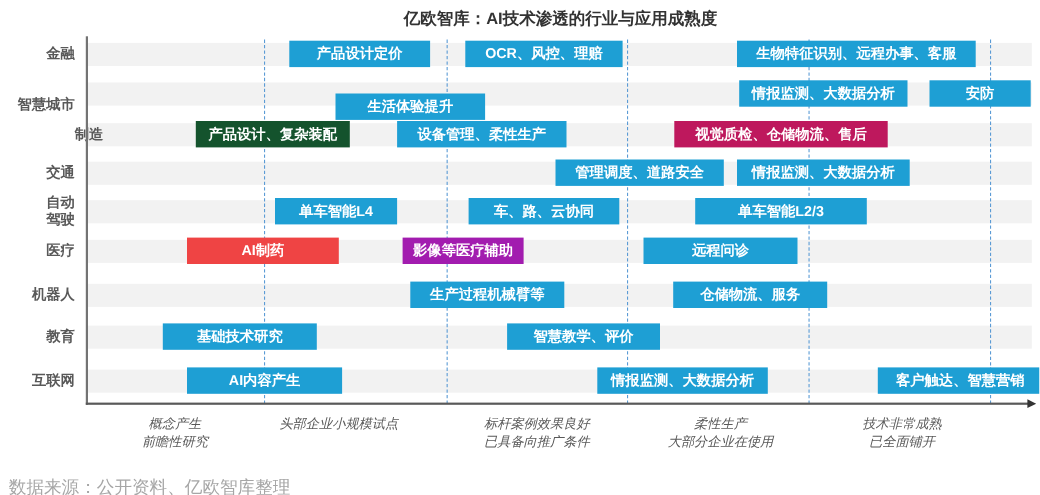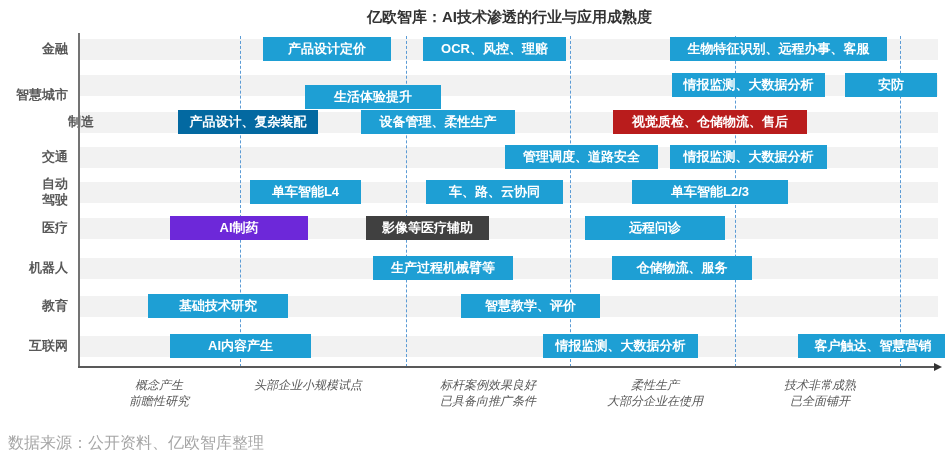--- a/index.html
+++ b/index.html
@@ -52,30 +52,30 @@
       <div class="divider" style="left: 406px; top: 36px; height: 331px;"></div>
       <div class="divider" style="left: 570px; top: 36px; height: 331px;"></div>
       <div class="divider" style="left: 735px; top: 36px; height: 331px;"></div>
       <div class="divider" style="left: 900px; top: 36px; height: 331px;"></div>
       <div class="box" style="left: 263px; width: 128px; top: 37px; background: rgb(30, 159, 212);">产品设计定价</div>
       <div class="box" style="left: 423px; width: 143px; top: 37px; background: rgb(30, 159, 212);">OCR、风控、理赔</div>
       <div class="box" style="left: 670px; width: 217px; top: 37px; background: rgb(30, 159, 212);">生物特征识别、远程办事、客服</div>
       <div class="box" style="left: 305px; width: 136px; top: 73px; background: rgb(30, 159, 212); margin-top: 12px;">生活体验提升</div>
       <div class="box" style="left: 672px; width: 153px; top: 73px; background: rgb(30, 159, 212);">情报监测、大数据分析</div>
       <div class="box" style="left: 845px; width: 92px; top: 73px; background: rgb(30, 159, 212);">安防</div>
-      <div class="box" style="left: 178px; width: 140px; top: 110px; background: #0369a1;">产品设计、复杂装配</div>
+      <div class="box" style="left: 178px; width: 140px; top: 110px; background: #14532d;">产品设计、复杂装配</div>
       <div class="box" style="left: 361px; width: 154px; top: 110px; background: rgb(30, 159, 212);">设备管理、柔性生产</div>
-      <div class="box" style="left: 613px; width: 194px; top: 110px; background: #b91c1c;">视觉质检、仓储物流、售后</div>
+      <div class="box" style="left: 613px; width: 194px; top: 110px; background: #be185d;">视觉质检、仓储物流、售后</div>
       <div class="box" style="left: 505px; width: 153px; top: 145px; background: rgb(30, 159, 212);">管理调度、道路安全</div>
       <div class="box" style="left: 670px; width: 157px; top: 145px; background: rgb(30, 159, 212);">情报监测、大数据分析</div>
       <div class="box" style="left: 250px; width: 111px; top: 180px; background: rgb(30, 159, 212);">单车智能L4</div>
       <div class="box" style="left: 426px; width: 137px; top: 180px; background: rgb(30, 159, 212);">车、路、云协同</div>
       <div class="box" style="left: 632px; width: 156px; top: 180px; background: rgb(30, 159, 212);">单车智能L2/3</div>
-      <div class="box" style="left: 170px; width: 138px; top: 216px; background: #6d28d9;">AI制药</div>
-      <div class="box" style="left: 366px; width: 123px; top: 216px; background: #404040;">影像等医疗辅助</div>
+      <div class="box" style="left: 170px; width: 138px; top: 216px; background: #ef4444;">AI制药</div>
+      <div class="box" style="left: 366px; width: 110px; top: 216px; background: #a21caf;">影像等医疗辅助</div>
       <div class="box" style="left: 585px; width: 140px; top: 216px; background: rgb(30, 159, 212);">远程问诊</div>
       <div class="box" style="left: 373px; width: 140px; top: 256px; background: rgb(30, 159, 212);">生产过程机械臂等</div>
       <div class="box" style="left: 612px; width: 140px; top: 256px; background: rgb(30, 159, 212);">仓储物流、服务</div>
       <div class="box" style="left: 148px; width: 140px; top: 294px; background: rgb(30, 159, 212);">基础技术研究</div>
       <div class="box" style="left: 461px; width: 139px; top: 294px; background: rgb(30, 159, 212);">智慧教学、评价</div>
       <div class="box" style="left: 170px; width: 141px; top: 334px; background: rgb(30, 159, 212);">AI内容产生</div>
       <div class="box" style="left: 543px; width: 155px; top: 334px; background: rgb(30, 159, 212);">情报监测、大数据分析</div>
       <div class="box" style="left: 798px; width: 150px; top: 334px; background: rgb(30, 159, 212);">客户触达、智慧营销</div>
       <div class="stage-label" style="left: 159px; top: 377px;">概念产生
 前瞻性研究</div>

